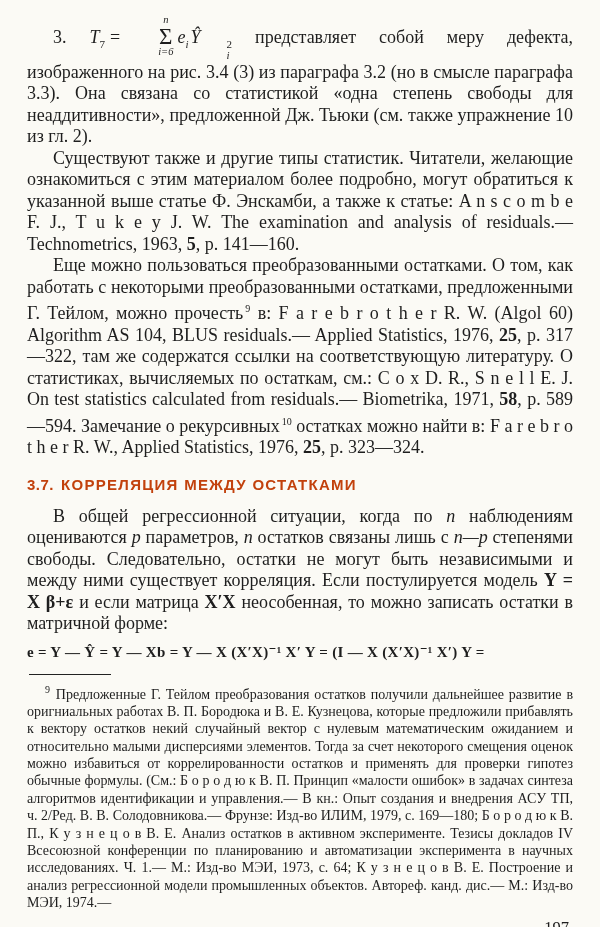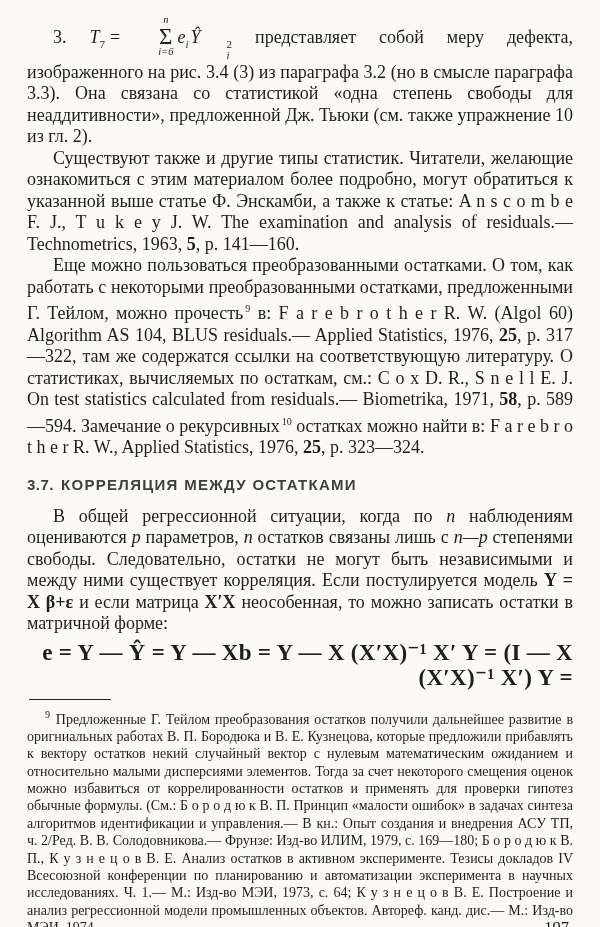--- a/index.html
+++ b/index.html
@@ -20,21 +20,21 @@
     margin: 0;
   }
   p.indent { text-indent: 26px; }
 
   h2.section {
     font-family: "Liberation Sans", "DejaVu Sans", sans-serif;
     font-size: 15px;
     font-weight: bold;
     letter-spacing: 1.3px;
     margin: 17px 0 13px 0;
-    color: #404040;
+    color: #c2410c;
   }
   h2.section .secnum { letter-spacing: 0.5px; margin-right: 7px; }
 
   
   .imath { white-space: nowrap; }
   .imath sub { font-size: 11px; }
   .sum {
     display: inline-flex; flex-direction: column; align-items: center;
     vertical-align: middle; line-height: 1;
     margin: 0 4px 0 7px; position: relative; top: -2px;
@@ -42,22 +42,22 @@
   .sum-top, .sum-bot { font-size: 10.5px; font-style: italic; }
   .sum-sig { font-size: 23px; line-height: 0.95; font-weight: 500; }
   .supsub {
     display: inline-flex; flex-direction: column; align-items: flex-start;
     line-height: 1.05; font-size: 11px; vertical-align: -5px;
   }
   .supsub .ss-sub { font-style: italic; }
 
   .formula-block {
     font-weight: bold;
-    font-size: 23px;
-    text-align: right;
+    font-size: 15px;
+    text-align: left;
     margin: 5px 0 3px 0;
     line-height: 25px;
     letter-spacing: 0.3px;
   }
 
   .fnrule {
     width: 82px; height: 0;
     border-top: 1.6px solid #222;
     margin: 9px 0 6px 2px;
   }

